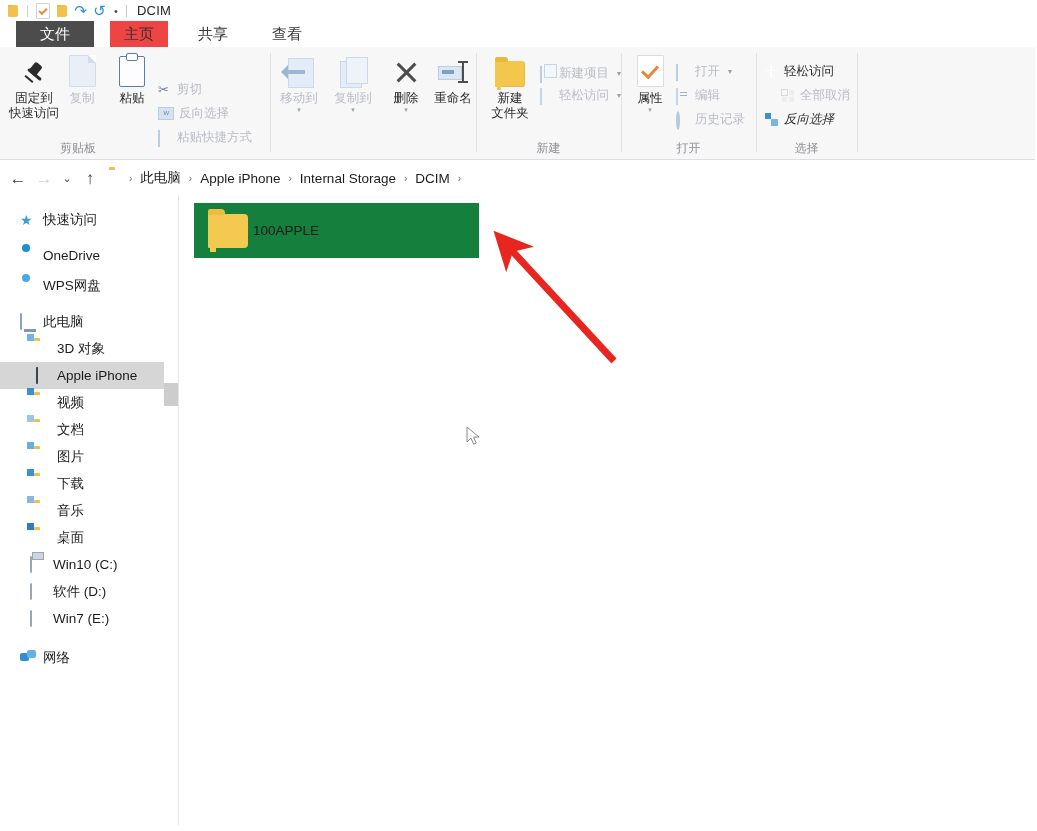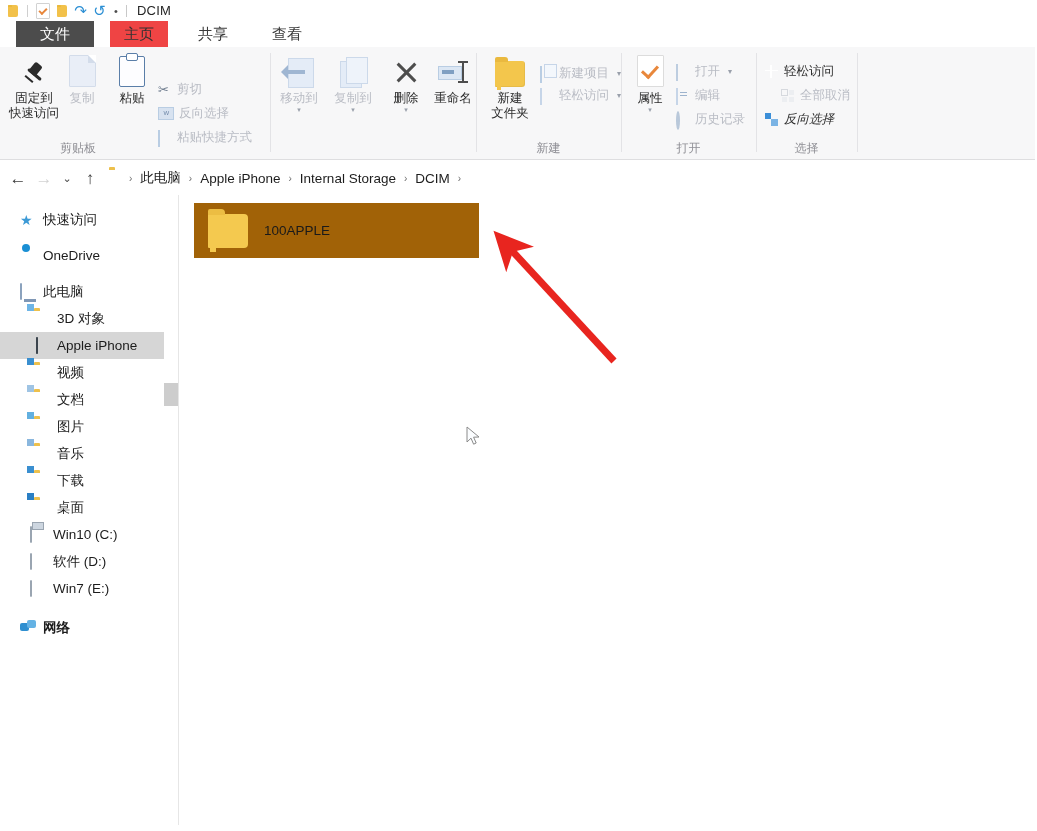--- a/index.html
+++ b/index.html
@@ -181,21 +181,21 @@
   .i-net::after{content:"";position:absolute;left:7px;top:0;width:9px;height:8px;background:#64b2e4;border-radius:2px;}
 
   
   .nav-scroll{position:absolute;right:0;top:0;width:14px;height:636px;background:#fff;}
   .nav-thumb{position:absolute;right:0;top:188px;width:14px;height:23px;background:#cdcdcd;}
 
   
   .content{position:absolute;left:179px;top:0;width:858px;height:636px;background:#fff;overflow:hidden;}
   .tile{
     position:absolute;left:15px;top:8px;width:285px;height:55px;
-    background:#a16207;display:flex;align-items:center;gap:16px;padding-left:14px;
+    background:#15803d;display:flex;align-items:center;gap:5px;padding-left:14px;
     box-sizing:border-box;
   }
   .tile-folder{width:40px;height:34px;background:#f4c94f;border-radius:1px 4px 4px 1px;position:relative;flex:0 0 40px;}
   .tile-folder::before{content:"";position:absolute;left:0;top:-5px;width:17px;height:6px;background:#ecbd43;border-radius:2px 4px 0 0;}
   .tile-folder::after{content:"";position:absolute;left:2px;bottom:-4px;width:6px;height:5px;background:#f4c94f;}
   .tile-name{font-size:13.5px;color:#1a1a1a;}
 
   
   .cursor{position:absolute;left:287px;top:231px;width:16px;height:22px;}
 
@@ -414,20 +414,24 @@
       <div class="nav-spacer"></div>
 
       <div class="nav-item">
         <span class="ni-icon"><span class="i-star">★</span></span>
         <span>快速访问</span>
       </div>
       <div class="nav-item" style="margin-top:9px;">
         <span class="ni-icon"><span class="i-cloud"></span></span>
         <span>OneDrive</span>
       </div>
+      <div class="nav-item" style="margin-top:3px;">
+        <span class="ni-icon"><span class="i-cloud wps"></span></span>
+        <span>WPS网盘</span>
+      </div>
       <div class="nav-item" style="margin-top:9px;">
         <span class="ni-icon"><span class="i-pc"></span></span>
         <span>此电脑</span>
       </div>
       <div class="nav-item lvl2">
         <span class="ni-icon"><span class="i-fold d3"><i></i></span></span>
         <span>3D 对象</span>
       </div>
       <div class="nav-item lvl2 selected">
         <span class="ni-icon"><span class="i-phone"></span></span>
@@ -439,44 +443,44 @@
       </div>
       <div class="nav-item lvl2">
         <span class="ni-icon"><span class="i-fold doc"><i></i></span></span>
         <span>文档</span>
       </div>
       <div class="nav-item lvl2">
         <span class="ni-icon"><span class="i-fold pic"><i></i></span></span>
         <span>图片</span>
       </div>
       <div class="nav-item lvl2">
+        <span class="ni-icon"><span class="i-fold dl"><i></i></span></span>
+        <span>下载</span>
+      </div>
+      <div class="nav-item lvl2">
         <span class="ni-icon"><span class="i-fold mus"><i></i></span></span>
         <span>音乐</span>
-      </div>
-      <div class="nav-item lvl2">
-        <span class="ni-icon"><span class="i-fold dl"><i></i></span></span>
-        <span>下载</span>
       </div>
       <div class="nav-item lvl2">
         <span class="ni-icon"><span class="i-fold desk"><i></i></span></span>
         <span>桌面</span>
       </div>
       <div class="nav-item lvl2" style="padding-left:30px;">
         <span class="ni-icon"><span class="i-drive sys"></span></span>
         <span>Win10 (C:)</span>
       </div>
       <div class="nav-item lvl2" style="padding-left:30px;">
         <span class="ni-icon"><span class="i-drive"></span></span>
         <span>软件 (D:)</span>
       </div>
       <div class="nav-item lvl2" style="padding-left:30px;">
         <span class="ni-icon"><span class="i-drive"></span></span>
         <span>Win7 (E:)</span>
       </div>
-      <div class="nav-item" style="margin-top:12px;font-weight:bold;">
+      <div class="nav-item" style="margin-top:12px;">
         <span class="ni-icon"><span class="i-net"></span></span>
         <span>网络</span>
       </div>
 
       <div class="nav-scroll">
         <div class="nav-thumb"></div>
       </div>
     </div>
 
     <div class="content">

